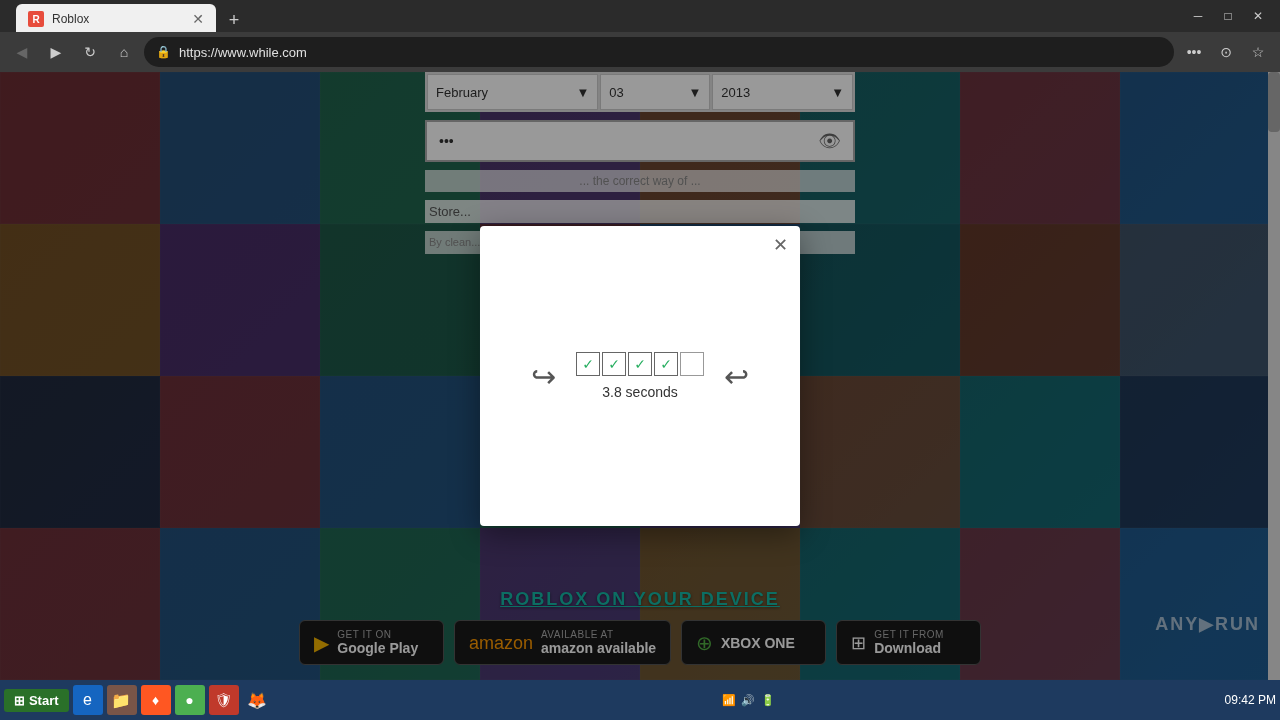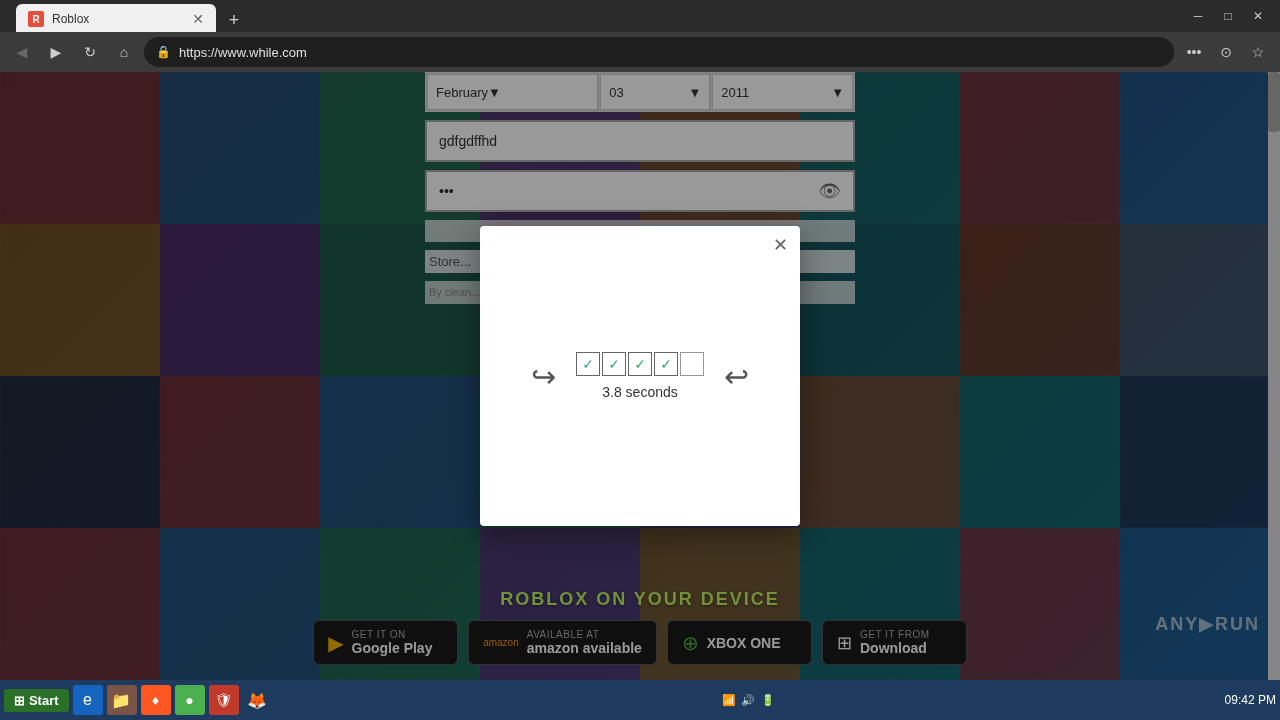--- a/index.html
+++ b/index.html
@@ -284,25 +284,26 @@
       left: 0;
       right: 0;
       padding: 15px 0;
       display: flex;
       flex-direction: column;
       align-items: center;
       gap: 10px;
     }
 
     .roblox-device-title {
-      color: #bef264;
+      color: #14b8a6;
       font-size: 18px;
       font-weight: bold;
       letter-spacing: 2px;
       text-shadow: 0 1px 3px rgba(0,0,0,0.5);
+      text-decoration: underline;
     }
 
     .app-buttons {
       display: flex;
       gap: 10px;
       flex-wrap: wrap;
       justify-content: center;
     }
 
     .app-btn {
@@ -530,37 +531,34 @@
       <div class="bg-cell"></div>
       <div class="bg-cell"></div>
       <div class="bg-cell"></div>
       <div class="bg-cell"></div>
       <div class="bg-cell"></div>
     </div>
 
     <div class="form-container">
 
       <div style="display:flex;gap:2px;width:100%;background:#ddd;padding:2px;">
-        <div style="flex:1;height:36px;background:white;border:1px solid #ccc;display:flex;align-items:center;padding:0 8px;font-size:13px;color:#333;">
+        <div style="flex:1;height:36px;background:white;border:1px solid #ccc;display:flex;align-items:center;justify-content:space-between;padding:0 8px;font-size:13px;color:#333;">
           <span>February</span>
           <span>▼</span>
         </div>
         <div style="flex:0.6;height:36px;background:white;border:1px solid #ccc;display:flex;align-items:center;justify-content:space-between;padding:0 8px;font-size:13px;color:#333;">
           <span>03</span>
           <span>▼</span>
         </div>
         <div style="flex:0.8;height:36px;background:white;border:1px solid #ccc;display:flex;align-items:center;justify-content:space-between;padding:0 8px;font-size:13px;color:#333;">
-          <span>2011</span>
+          <span>2013</span>
           <span>▼</span>
         </div>
       </div>
 
-      <div style="width:100%;height:42px;background:white;border:2px solid #aaa;display:flex;align-items:center;padding:0 12px;font-size:14px;color:#333;">
-        <span>gdfgdffhd</span>
-      </div>
 
       <div style="width:100%;height:42px;background:white;border:2px solid #aaa;display:flex;align-items:center;padding:0 12px;font-size:14px;color:#333;justify-content:space-between;">
         <span>•••</span>
         <span style="font-size:18px;color:#666;">👁</span>
       </div>
 
       <div style="color:#888;font-size:12px;text-align:center;background:rgba(255,255,255,0.7);padding:4px;">
         <span>... the correct way of ...</span>
       </div>
 
@@ -607,21 +605,21 @@
 
         <div class="app-btn google">
           <span class="btn-icon" style="font-size:20px;color:#f4b400;">▶</span>
           <div class="btn-text">
             <span class="btn-sub">GET IT ON</span>
             <span class="btn-main">Google Play</span>
           </div>
         </div>
 
         <div class="app-btn amazon">
-          <span class="btn-icon" style="font-size:10px;color:#ff9900;">amazon</span>
+          <span class="btn-icon" style="font-size:18px;color:#ff9900;">amazon</span>
           <div class="btn-text">
             <span class="btn-sub">available at</span>
             <span class="btn-main">amazon available</span>
           </div>
         </div>
 
         <div class="app-btn xbox">
           <span class="btn-icon" style="font-size:20px;color:#52b043;">⊕</span>
           <div class="btn-text">
             <span class="btn-main">XBOX ONE</span>

